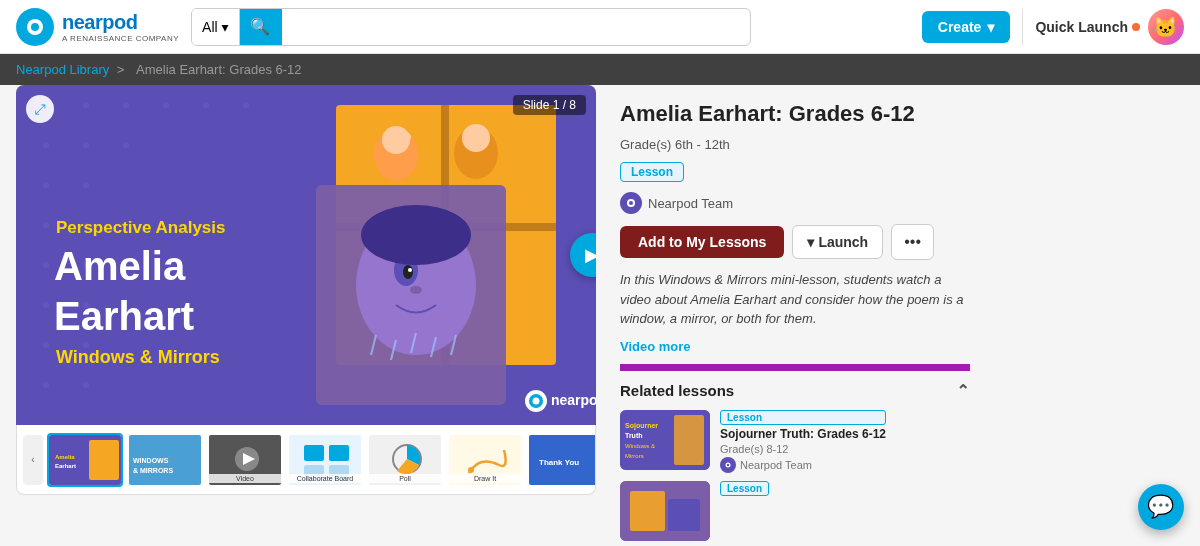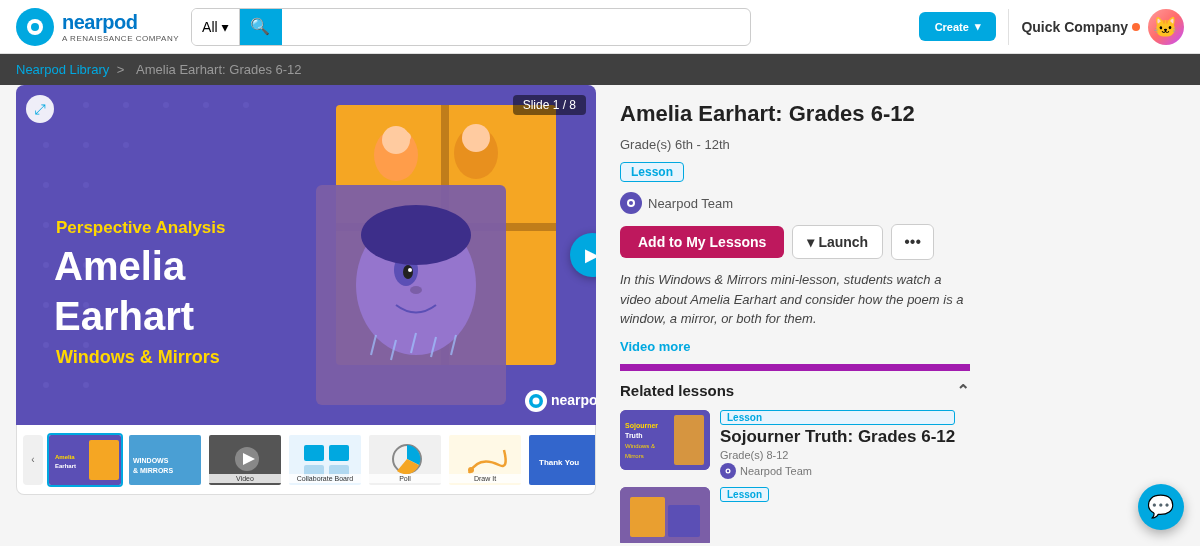--- a/index.html
+++ b/index.html
@@ -101,21 +101,21 @@
       align-items: center;
       gap: 8px;
       margin-left: auto;
     }
     .create-btn {
       background: #00a8e0;
       color: white;
       border: none;
       border-radius: 6px;
       padding: 8px 16px;
-      font-size: 11px;
+      font-size: 14px;
       font-weight: 600;
       cursor: pointer;
       display: flex;
       align-items: center;
       gap: 6px;
     }
     .quick-launch-btn {
       background: transparent;
       border: none;
       color: #333;
@@ -329,21 +329,21 @@
       justify-content: center;
       color: white;
       font-size: 10px;
     }
     .action-row {
       display: flex;
       align-items: center;
       gap: 8px;
     }
     .add-btn {
-      background: #be185d;
+      background: #7f1d1d;
       color: white;
       border: none;
       border-radius: 6px;
       padding: 8px 18px;
       font-size: 14px;
       font-weight: 600;
       cursor: pointer;
     }
     .teach-btn {
       background: white;
@@ -427,21 +427,21 @@
       display: inline-block;
       background: #e8f4fd;
       color: #00a8e0;
       border: 1px solid #00a8e0;
       border-radius: 3px;
       font-size: 10px;
       font-weight: 600;
       padding: 1px 6px;
     }
     .related-title {
-      font-size: 17px;
+      font-size: 12px;
       font-weight: 600;
       color: #222;
     }
     .related-grade {
       font-size: 11px;
       color: #777;
     }
     .related-author {
       display: flex;
       align-items: center;
@@ -514,21 +514,21 @@
     </button>
   </div>
 
   <div class="header-right">
     <button class="create-btn">
       <span>Create</span>
       <span>▾</span>
     </button>
     <div class="divider-v"></div>
     <button class="quick-launch-btn">
-      <span>Quick Company</span>
+      <span>Quick Launch</span>
       <span class="notification-dot"></span>
     </button>
     <div class="avatar">
       <span class="avatar-face">🐱</span>
     </div>
   </div>
 </div>
 
 <div class="breadcrumb">
   <a href="#">Nearpod Library</a>

